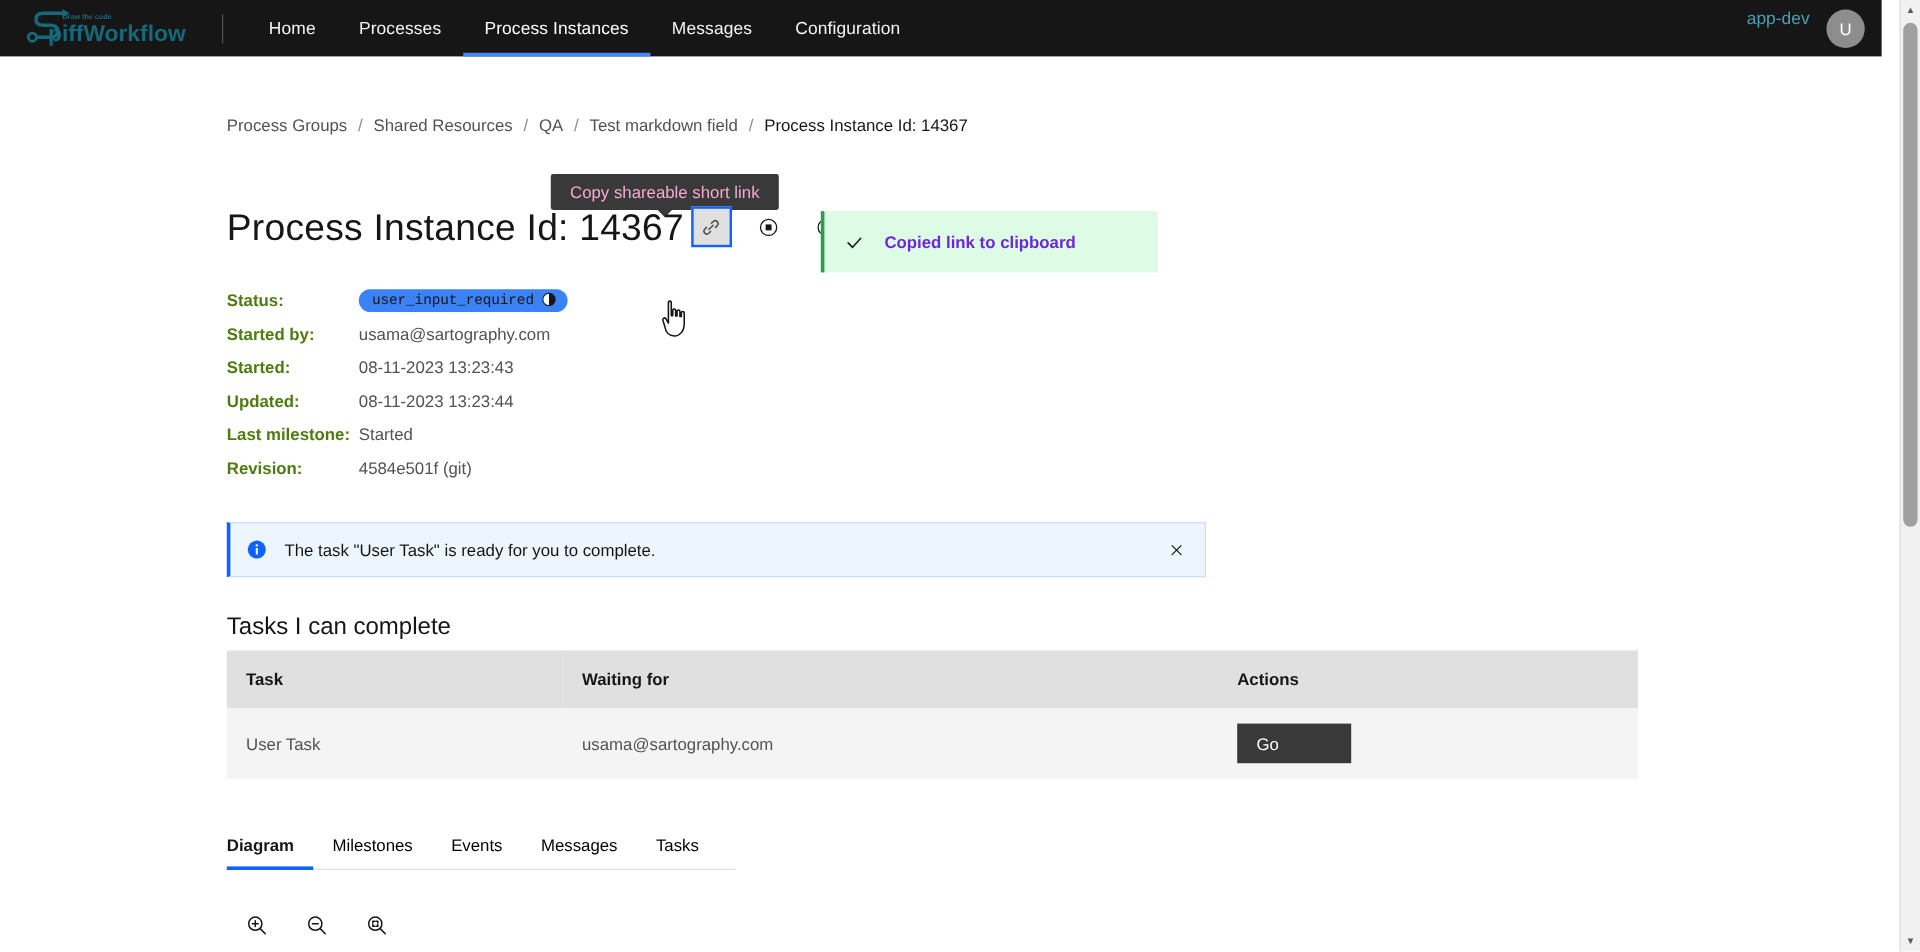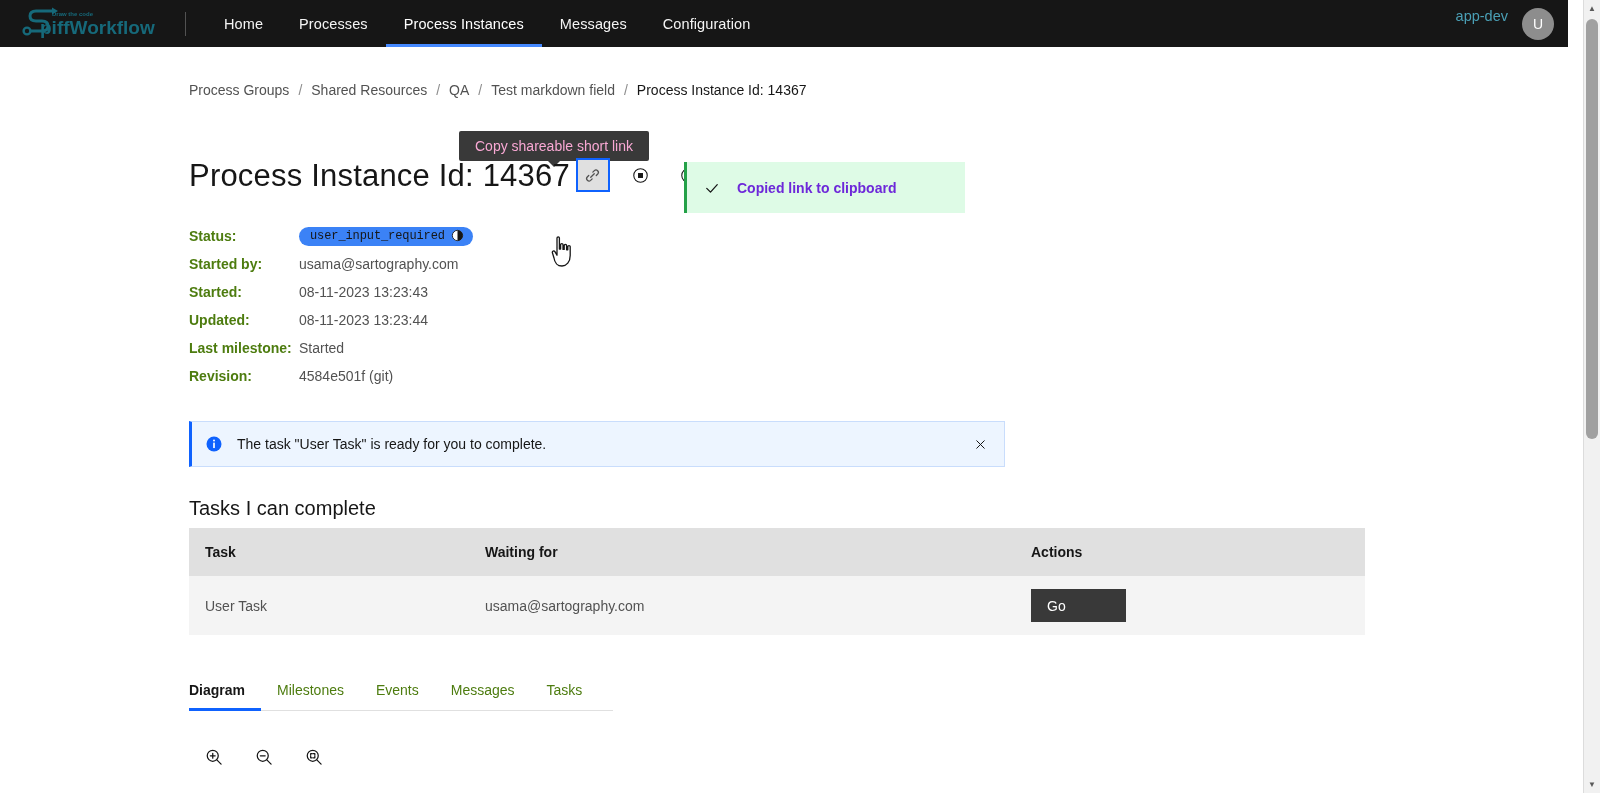--- a/index.html
+++ b/index.html
@@ -77,21 +77,21 @@
   .sb-arrow.up { top: 0; }
   .sb-arrow.down { bottom: 0; }
   .sb-thumb {
     position: absolute; left: 2px; top: 19px;
     width: 12px; height: 420px;
     background: #a0a0a0; border-radius: 6px;
   }
 
   
   .page {
-    position: absolute; top: 50px; left: 0;
+    position: absolute; top: 64px; left: 0;
     width: 1568px; height: 604px;
     background: #ffffff;
   }
 
   .breadcrumb {
     position: absolute; left: 189px; top: 32px;
     display: flex; align-items: center;
     font-size: 14px;
     color: #525252;
   }
@@ -238,21 +238,21 @@
   
   .tabs {
     position: absolute; left: 189px; top: 622px;
     display: flex;
     border-bottom: 1px solid #e0e0e0;
     width: 424px;
   }
   .tab {
     padding: 10px 16px 12px 16px;
     font-size: 14px;
-    color: #4d7c0f;
+    color: #000000;
     cursor: pointer;
     position: relative;
     white-space: nowrap;
   }
   .tab:first-child { padding-left: 0; }
   .tab.active { color: #161616; font-weight: 600; }
   .tab.active::after {
     content: ""; position: absolute;
     left: 0; right: 0; bottom: -1px;
     height: 3px; background: #0f62fe;

